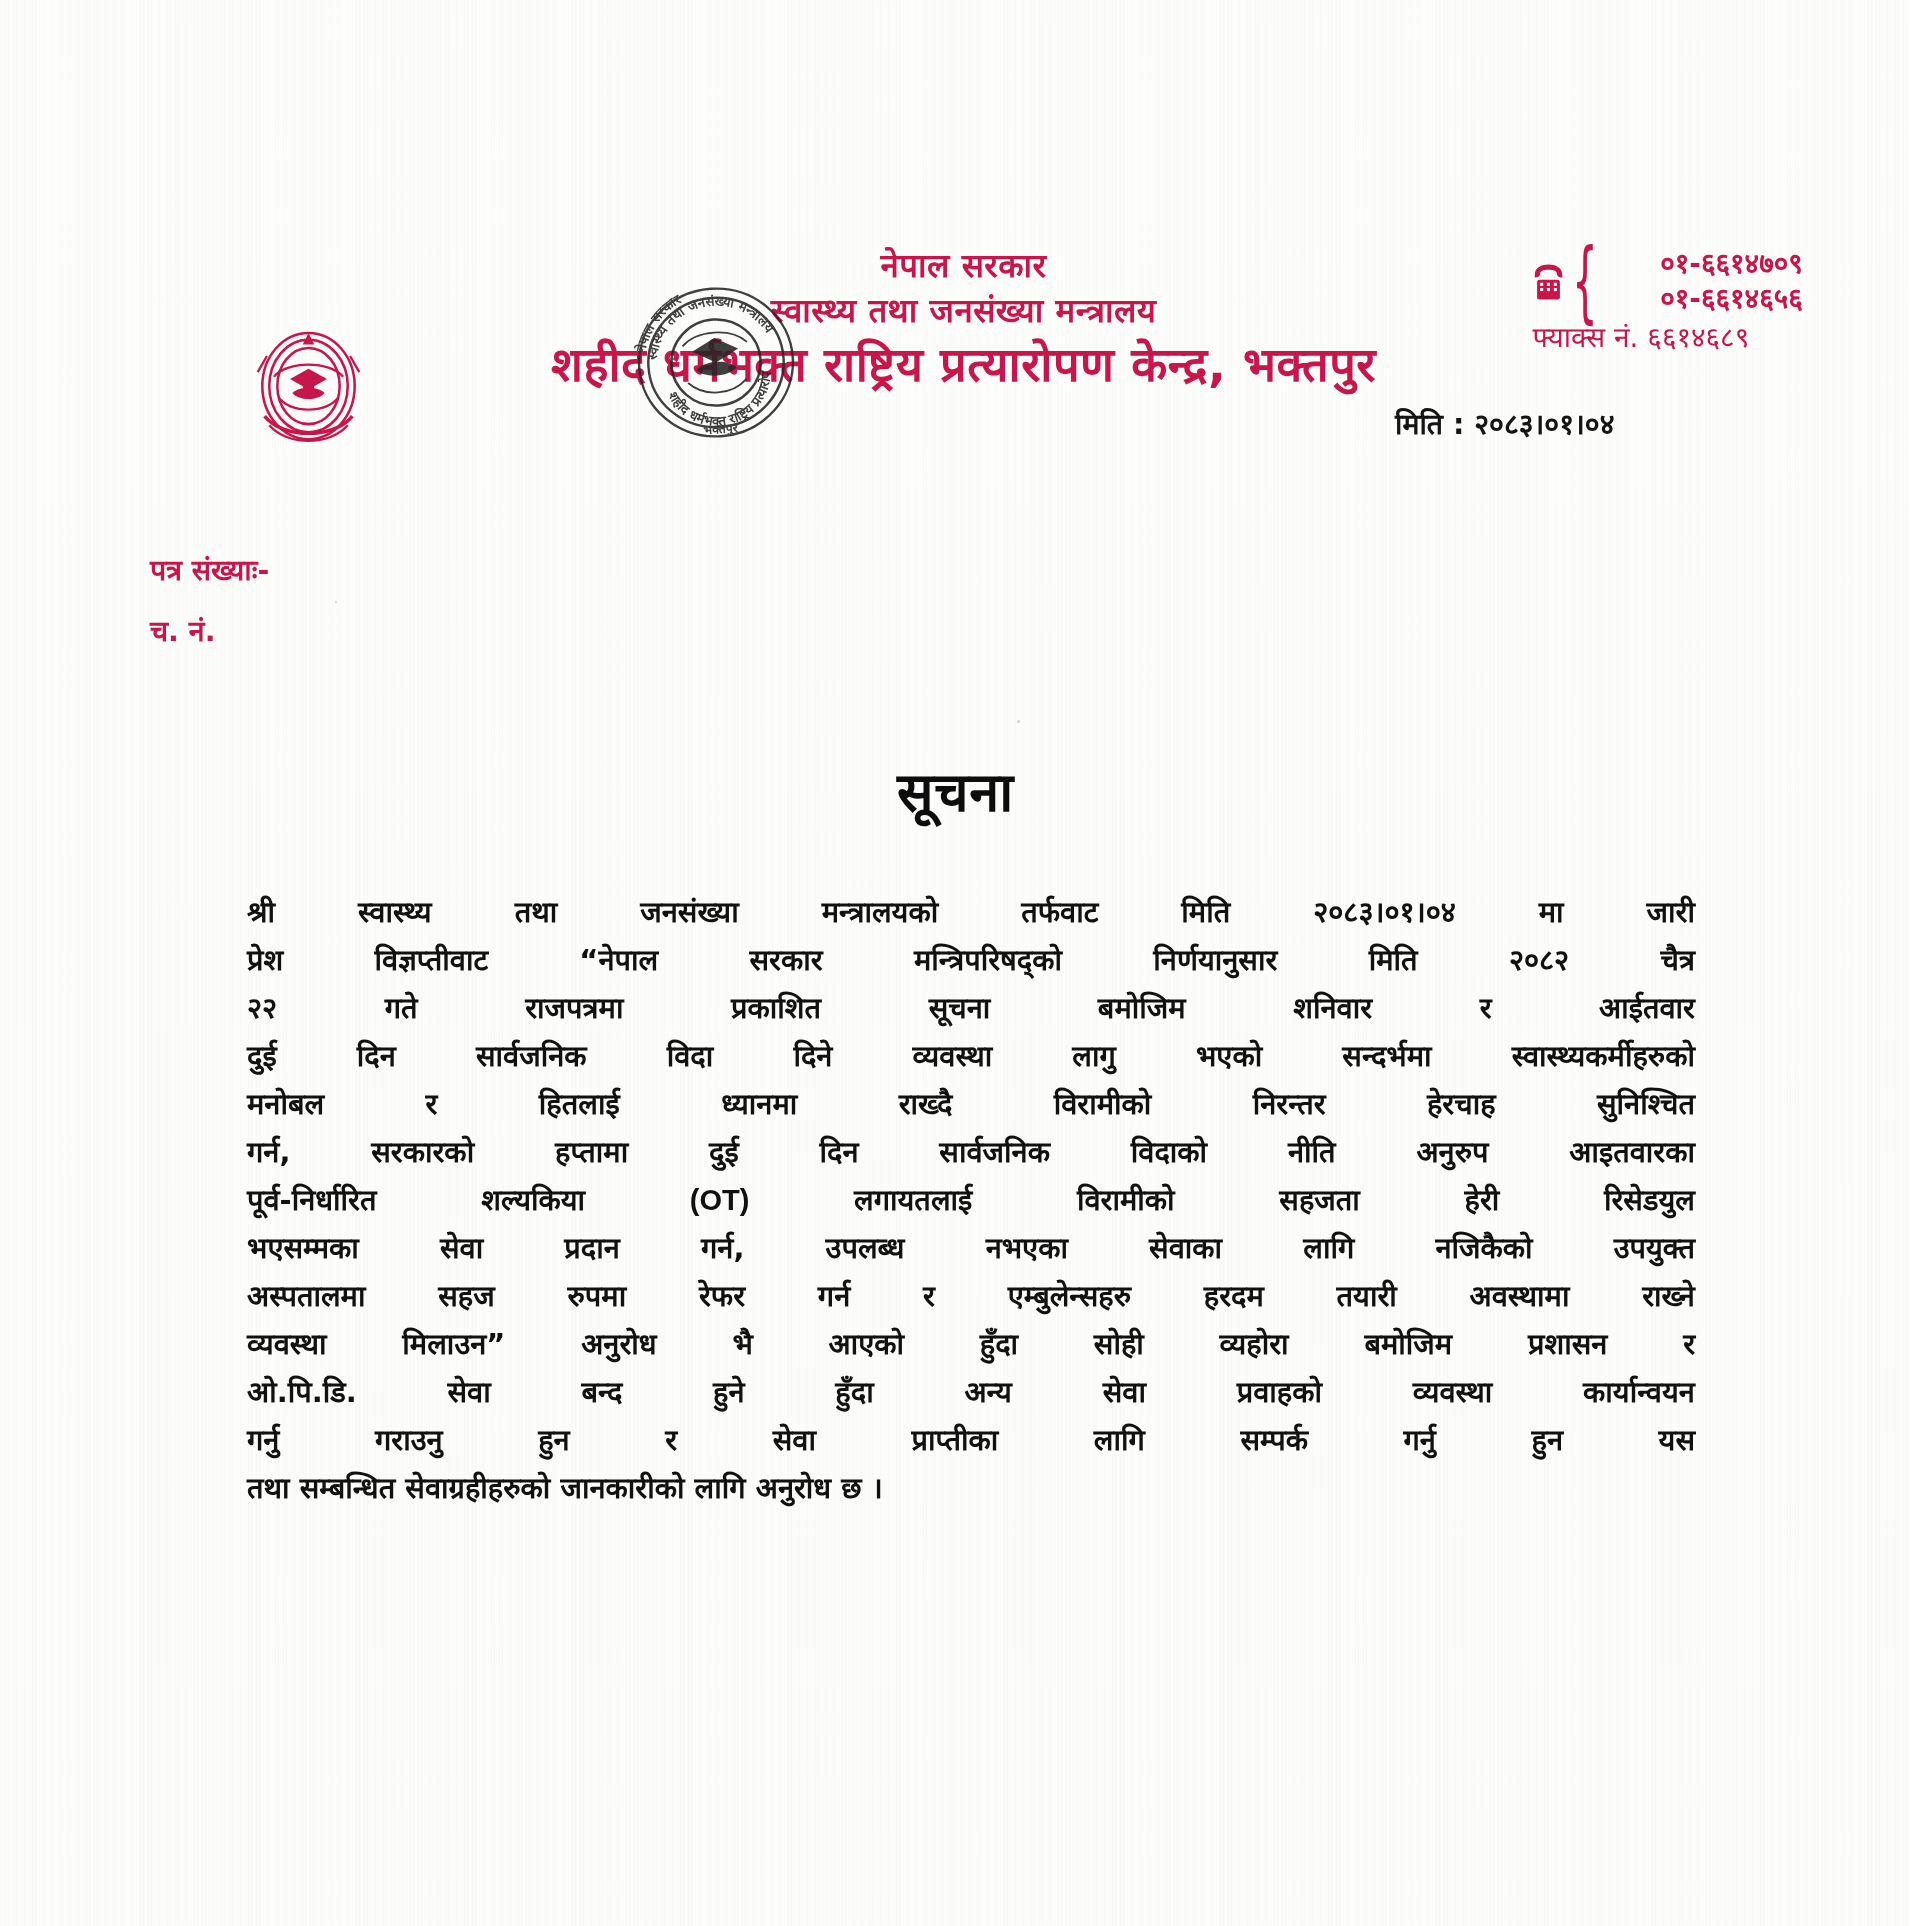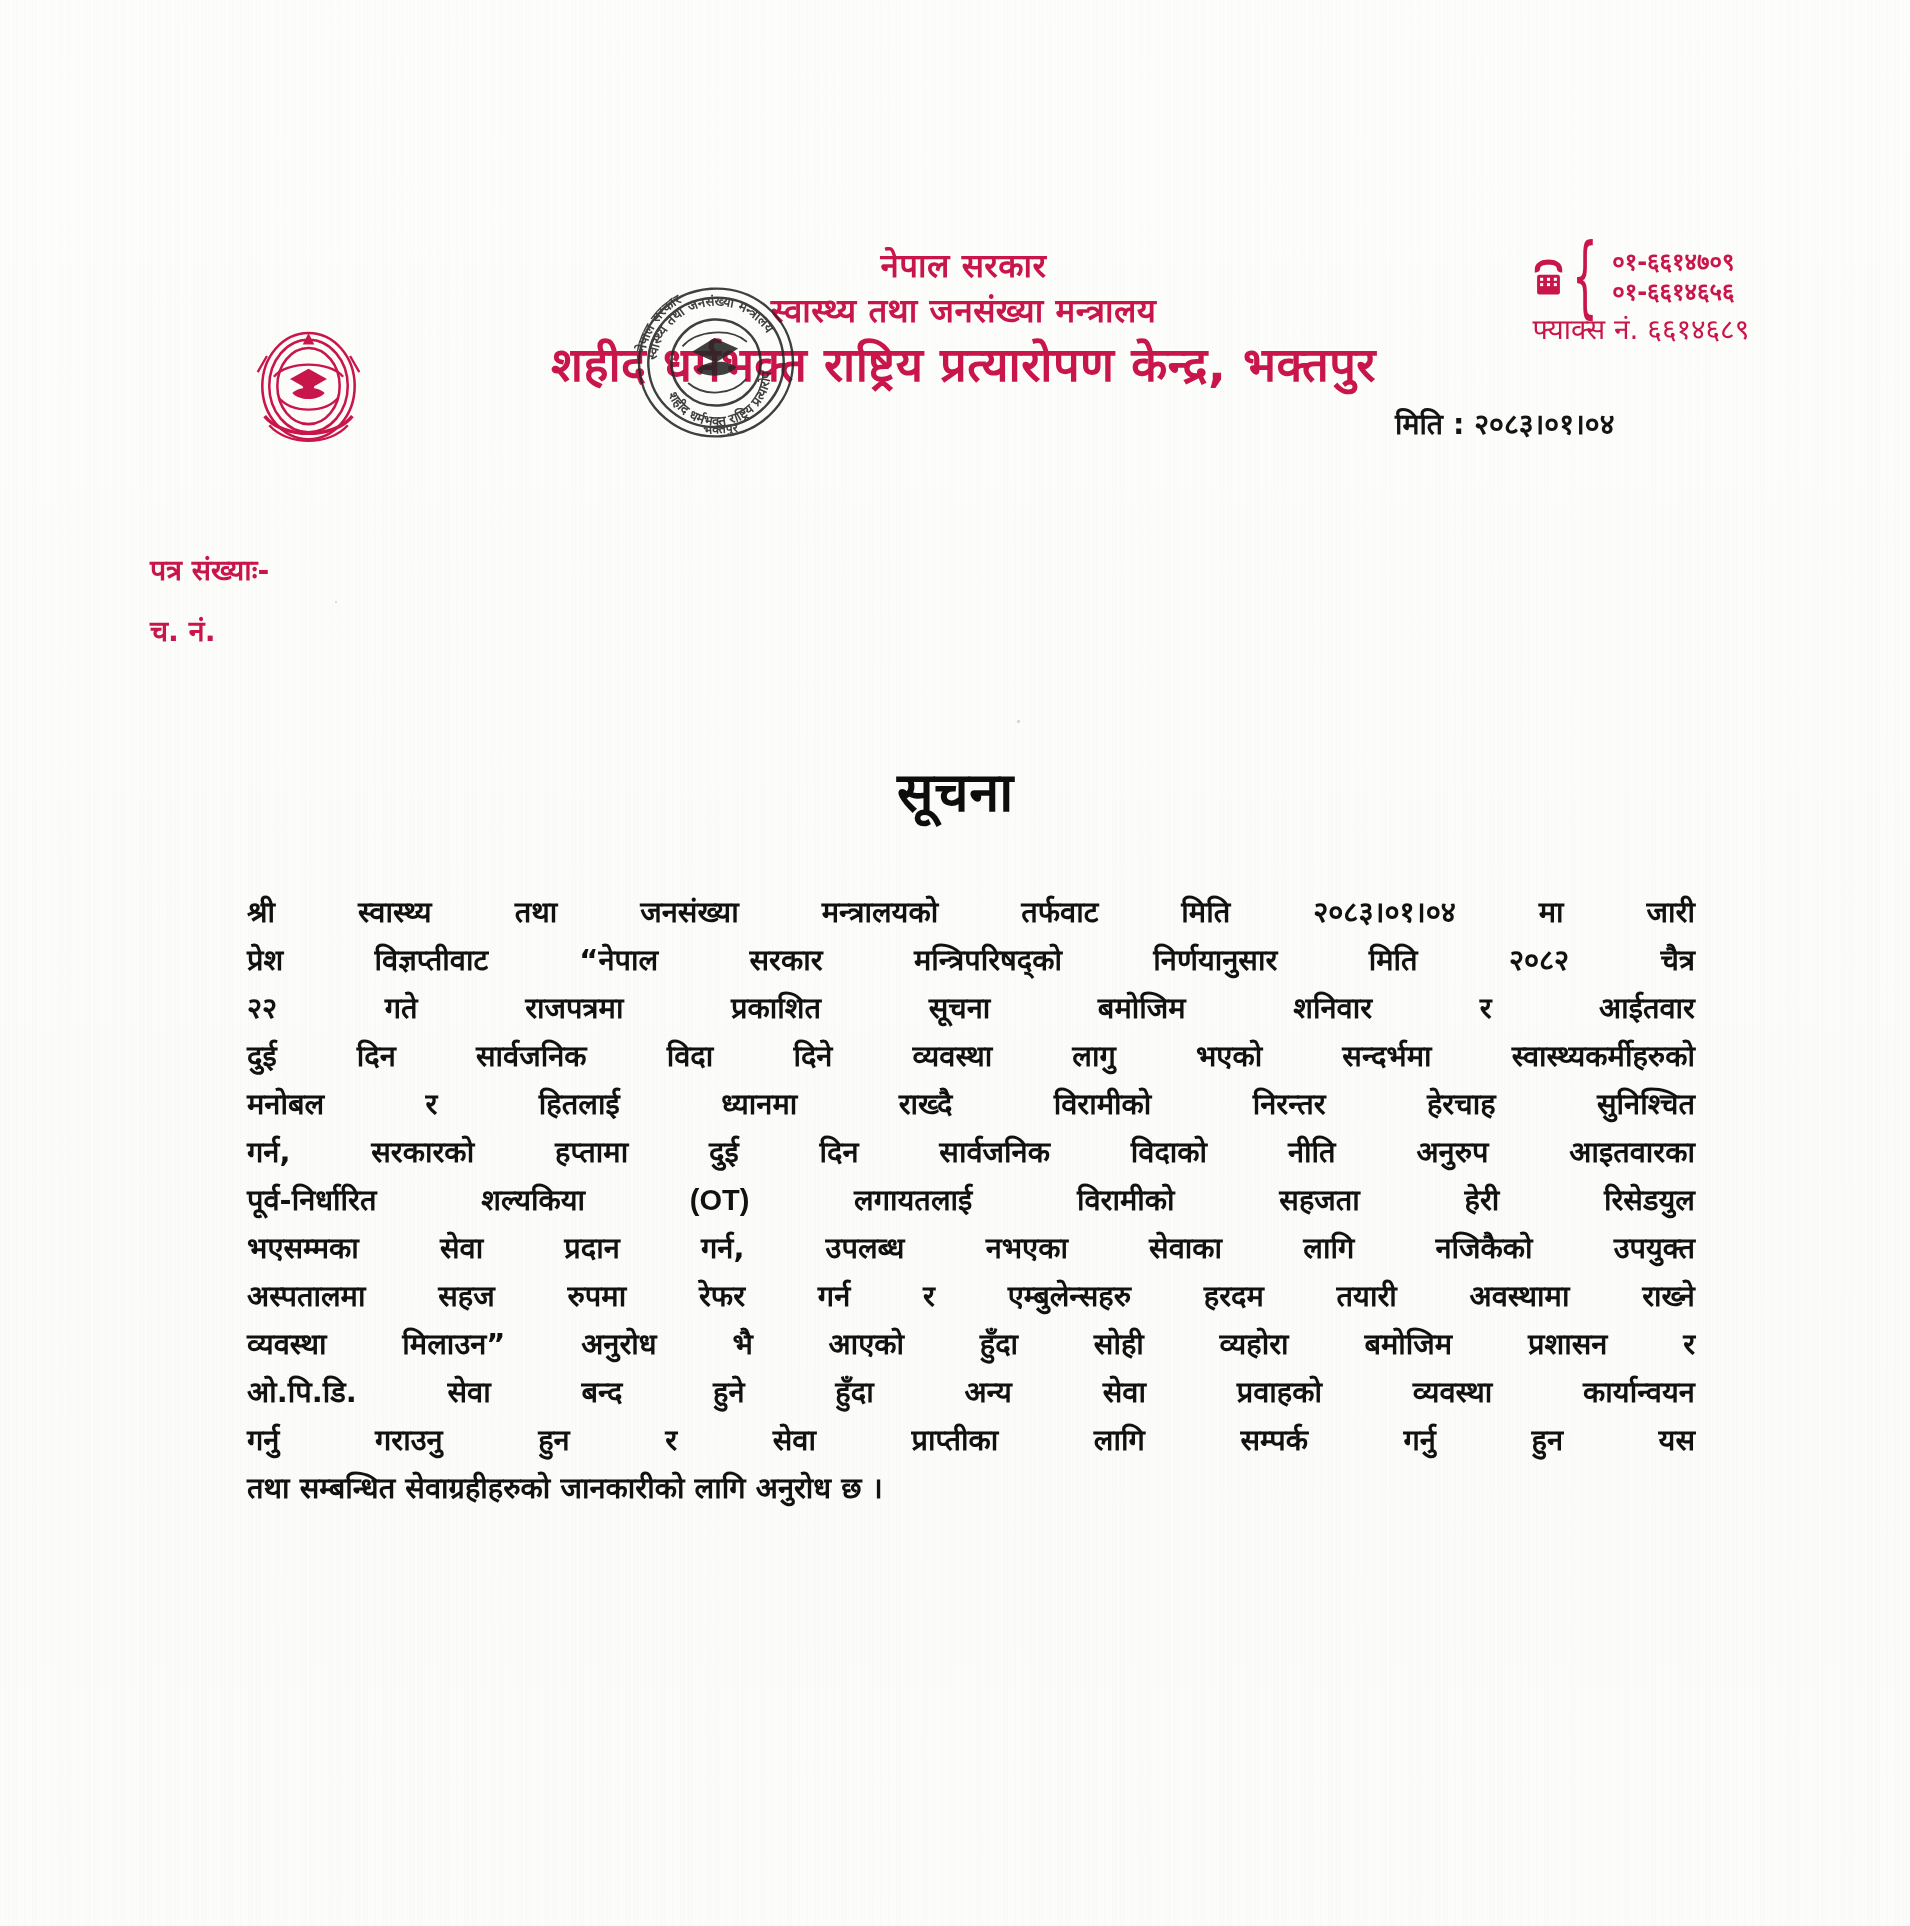--- a/index.html
+++ b/index.html
@@ -59,21 +59,21 @@
   }
   .phone-row { display:flex; align-items:center; gap:6.2px; }
   .phone-icon { width:35px; height:40px; flex:0 0 35px; color:#c9164a; }
   .phone-icon svg { width:100%; height:100%; display:block; }
   .brace {
     font-size:58px; line-height:0.72; font-weight:400;
     transform:scaleX(0.7) scaleY(1.55); transform-origin:left center;
     margin-right:-3.1px;
   }
   .phone-nums { display:flex; flex-direction:column; gap:3.9px; }
-  .phone-num { font-size:24px; font-weight:700; line-height:1.1; white-space:nowrap; }
+  .phone-num { font-size:28px; font-weight:700; line-height:1.1; white-space:nowrap;margin-left:48px; }
   .fax-line {
     margin-top:3px; margin-left:1.5px;
     font-size:28px; font-weight:400; white-space:nowrap;
   }
 
   
   .stamp {
     position:absolute; left:616px; top:270px;
     width:200px; height:185px;
     color:#2c2c2c; opacity:0.88;

